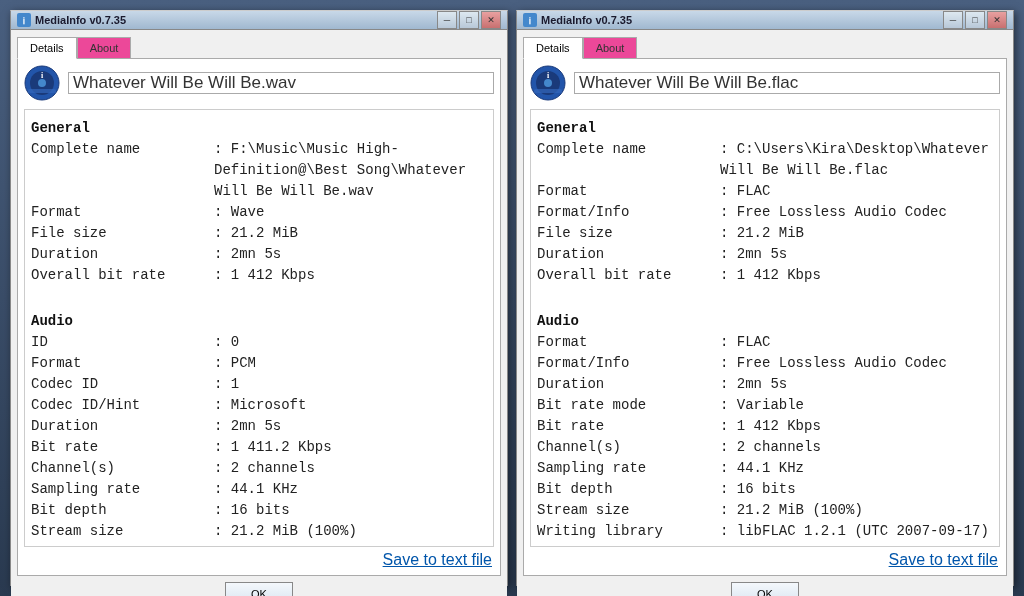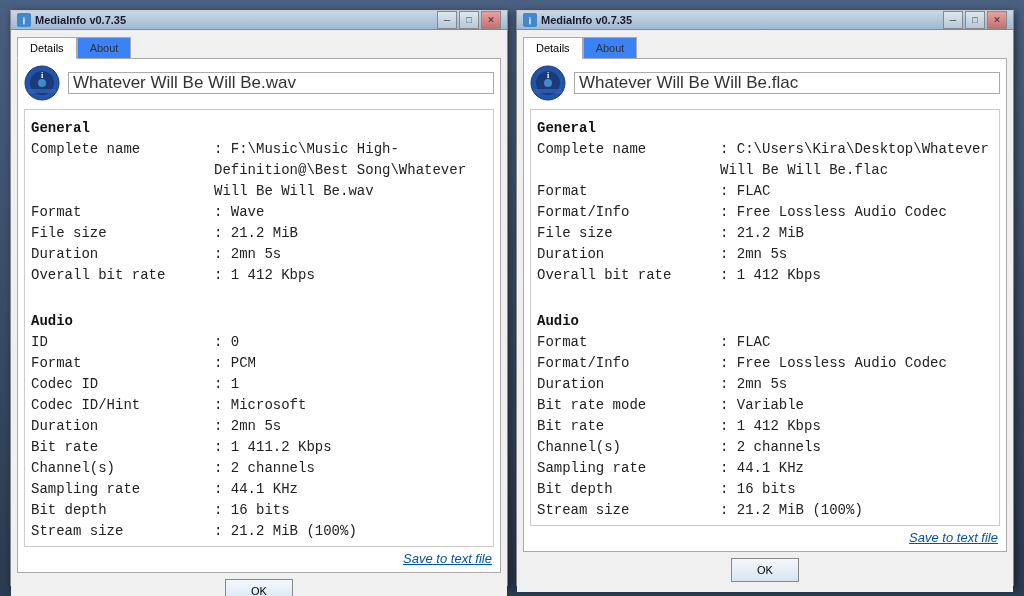--- a/index.html
+++ b/index.html
@@ -94,21 +94,21 @@
     .tabs {
       display: flex;
       gap: 0;
       margin-bottom: 0;
     }
 
     .tab {
       padding: 4px 12px;
       border: 1px solid #aaa;
       border-bottom: none;
-      background: #3b82f6;
+      background: #ec4899;
       cursor: pointer;
       font-size: 11px;
       color: #333;
       position: relative;
       top: 1px;
     }
 
     .tab.active {
       background: #ffffff;
       border-bottom: 1px solid #fff;
@@ -205,22 +205,21 @@
       display: flex;
       justify-content: space-between;
       align-items: center;
       padding: 4px 2px 0 2px;
     }
 
     .save-link {
       color: #0055aa;
       text-decoration: underline;
       cursor: pointer;
-      font-size: 13px;
-      font-style: italic;
+      font-size: 16px;
     }
 
     .ok-row {
       display: flex;
       justify-content: center;
       padding: 6px 0 4px 0;
     }
 
     .ok-btn {
       width: 68px;
@@ -434,20 +433,24 @@
           <span class="info-value">: 44.1 KHz</span>
         </div>
         <div class="info-row">
           <span class="info-label">Bit depth</span>
           <span class="info-value">: 16 bits</span>
         </div>
         <div class="info-row">
           <span class="info-label">Stream size</span>
           <span class="info-value">: 21.2 MiB (100%)</span>
         </div>
+        <div class="info-row">
+          <span class="info-label">Writing library</span>
+          <span class="info-value">: libFLAC 1.2.1 (UTC 2007-09-17)</span>
+        </div>
       </div>
       <div class="bottom-bar">
         <span></span>
         <span class="save-link">Save to text file</span>
       </div>
     </div>
     <div class="ok-row">
       <button class="ok-btn">OK</button>
     </div>
   </div>

